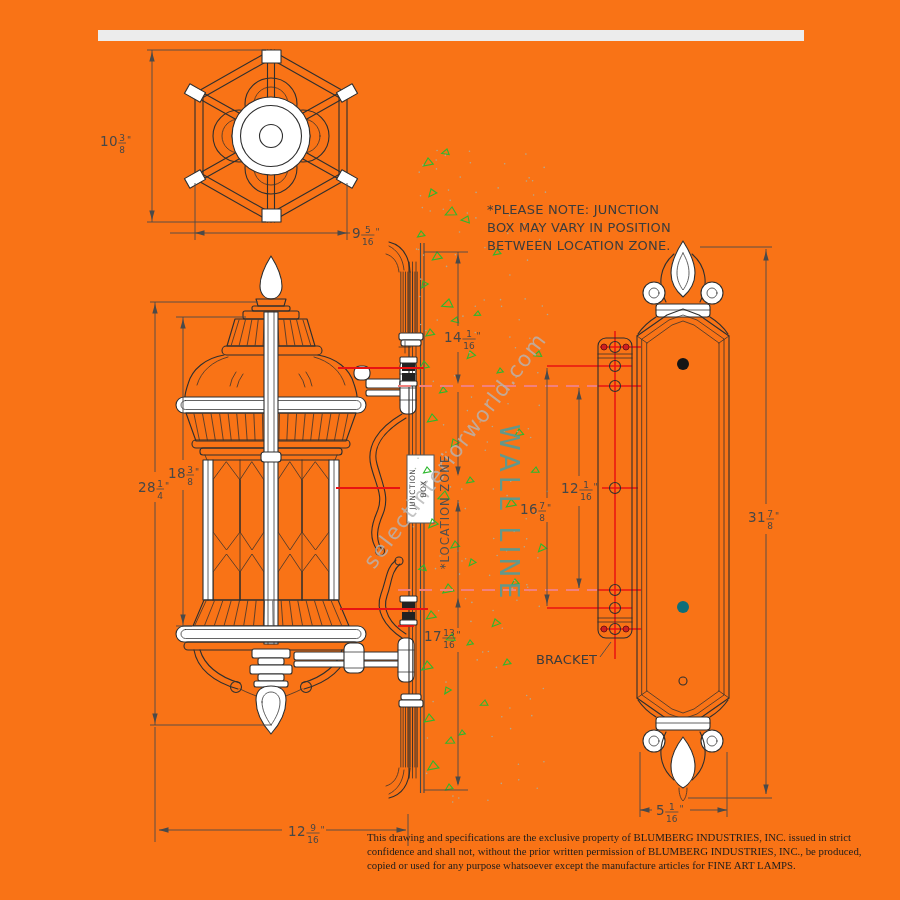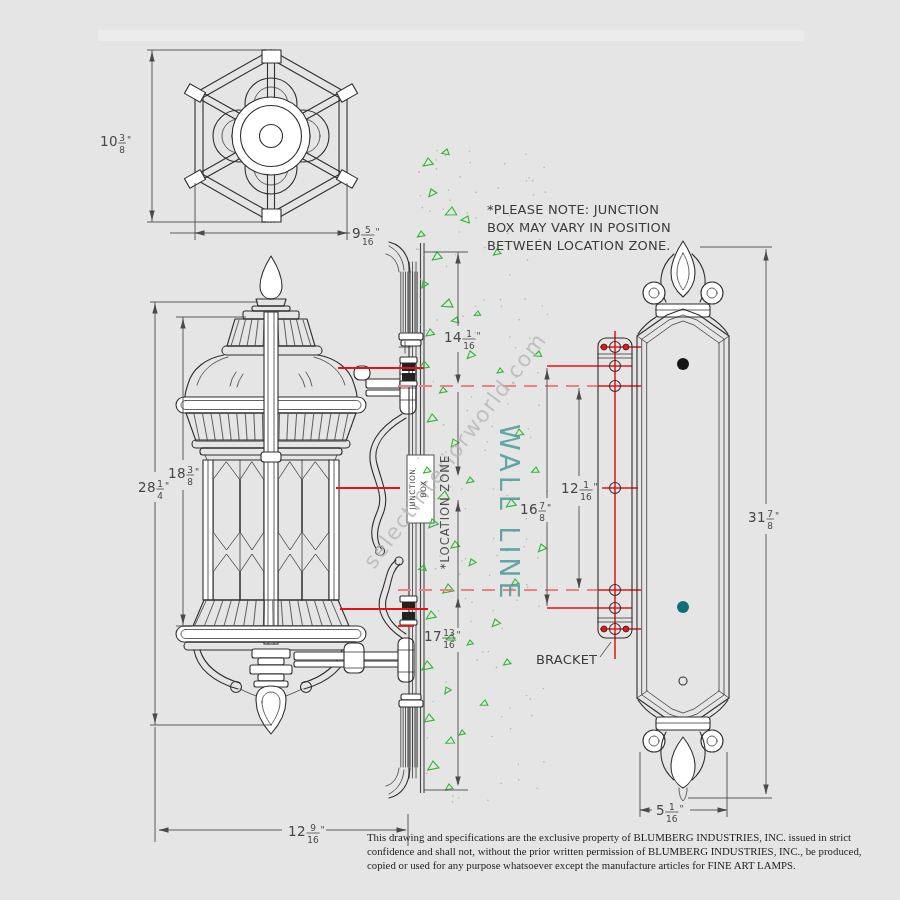--- a/index.html
+++ b/index.html
@@ -1,16 +1,16 @@
 <!DOCTYPE html>
 <html><head>
 <meta charset="utf-8">
 <style>
   html,body{margin:0;padding:0;background:#fff;}
-  #stage{position:relative;width:900px;height:900px;background:#e5e5e5;overflow:hidden;
+  #stage{position:relative;width:900px;height:900px;background:#f97316;overflow:hidden;
          font-family:"DejaVu Sans",sans-serif;}
   #topband{position:absolute;left:98px;top:30px;width:706px;height:11px;background:#ececec;}
   svg{position:absolute;left:0;top:0;}
   .ln{stroke:#2f2f2f;fill:none;stroke-width:1.1;stroke-linecap:round;stroke-linejoin:round;}
   .lnt{stroke:#2f2f2f;fill:none;stroke-width:0.75;stroke-linecap:round;}
   .wf{fill:#ffffff;}
   .dim{stroke:#4a4a4a;stroke-width:0.9;fill:none;}
   .red{stroke:#e81212;stroke-width:1.8;fill:none;}
   .redth{stroke:#e81212;stroke-width:1.5;fill:none;}
   .reddash{stroke:#f2807d;stroke-width:2;fill:none;stroke-dasharray:13 8;}

